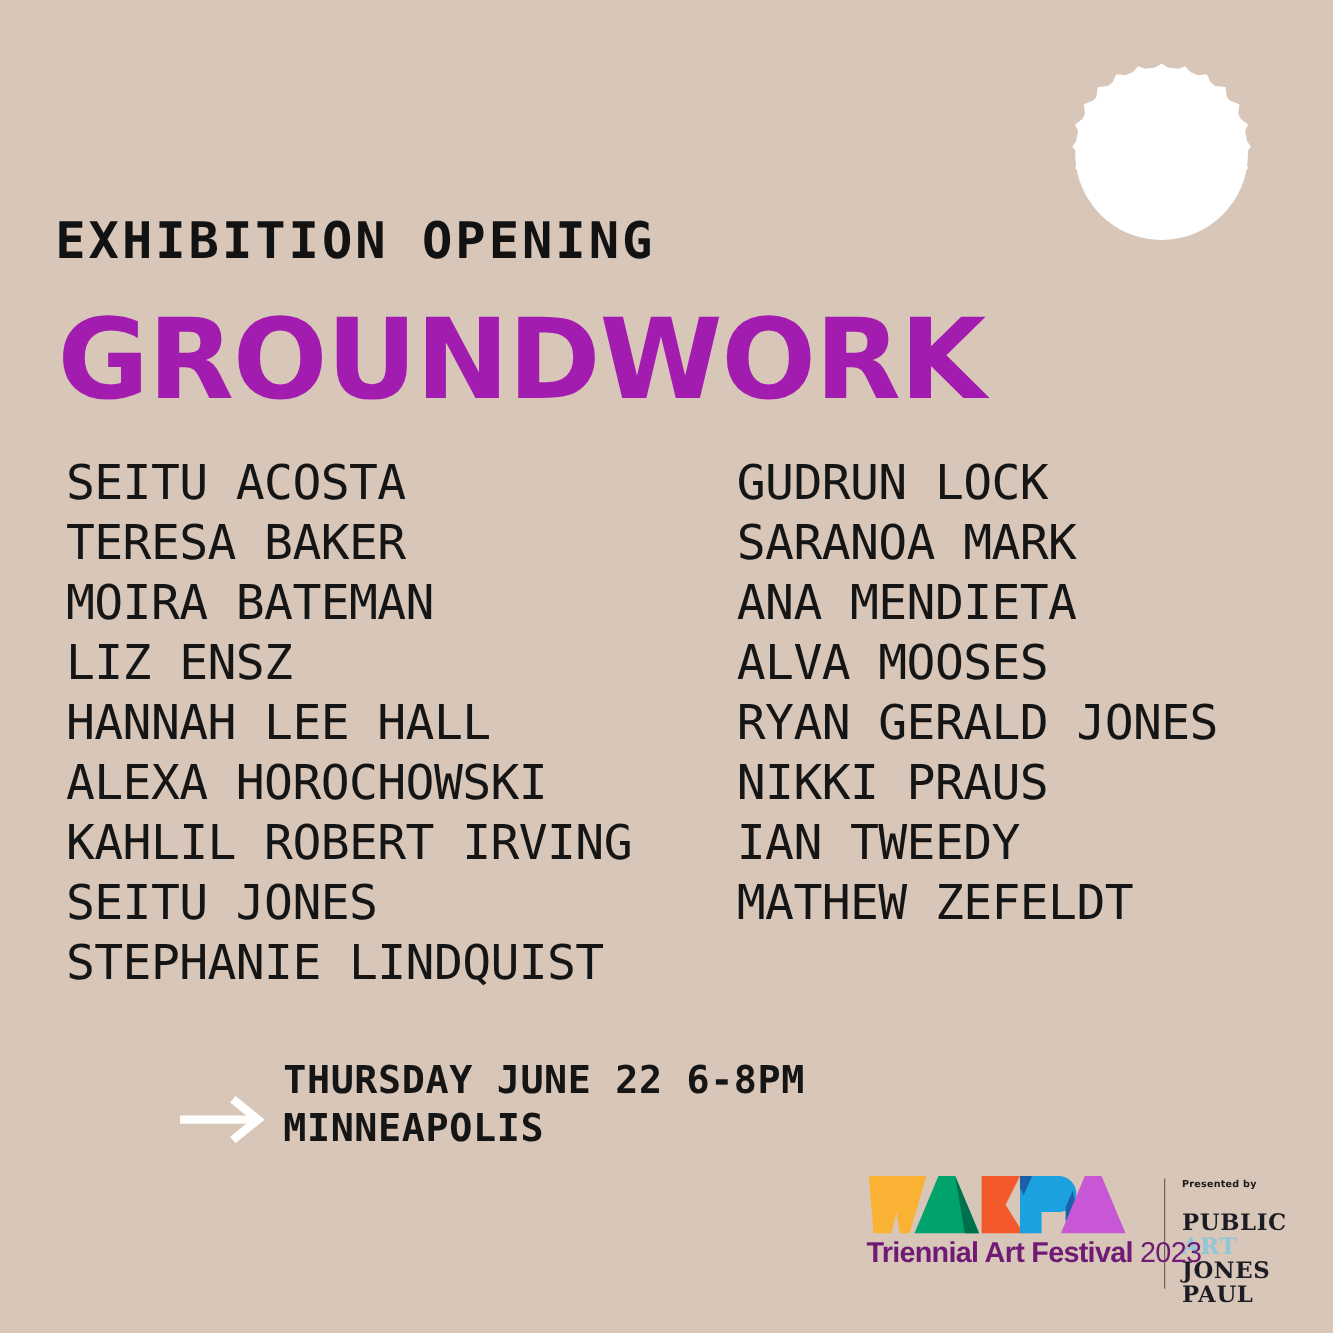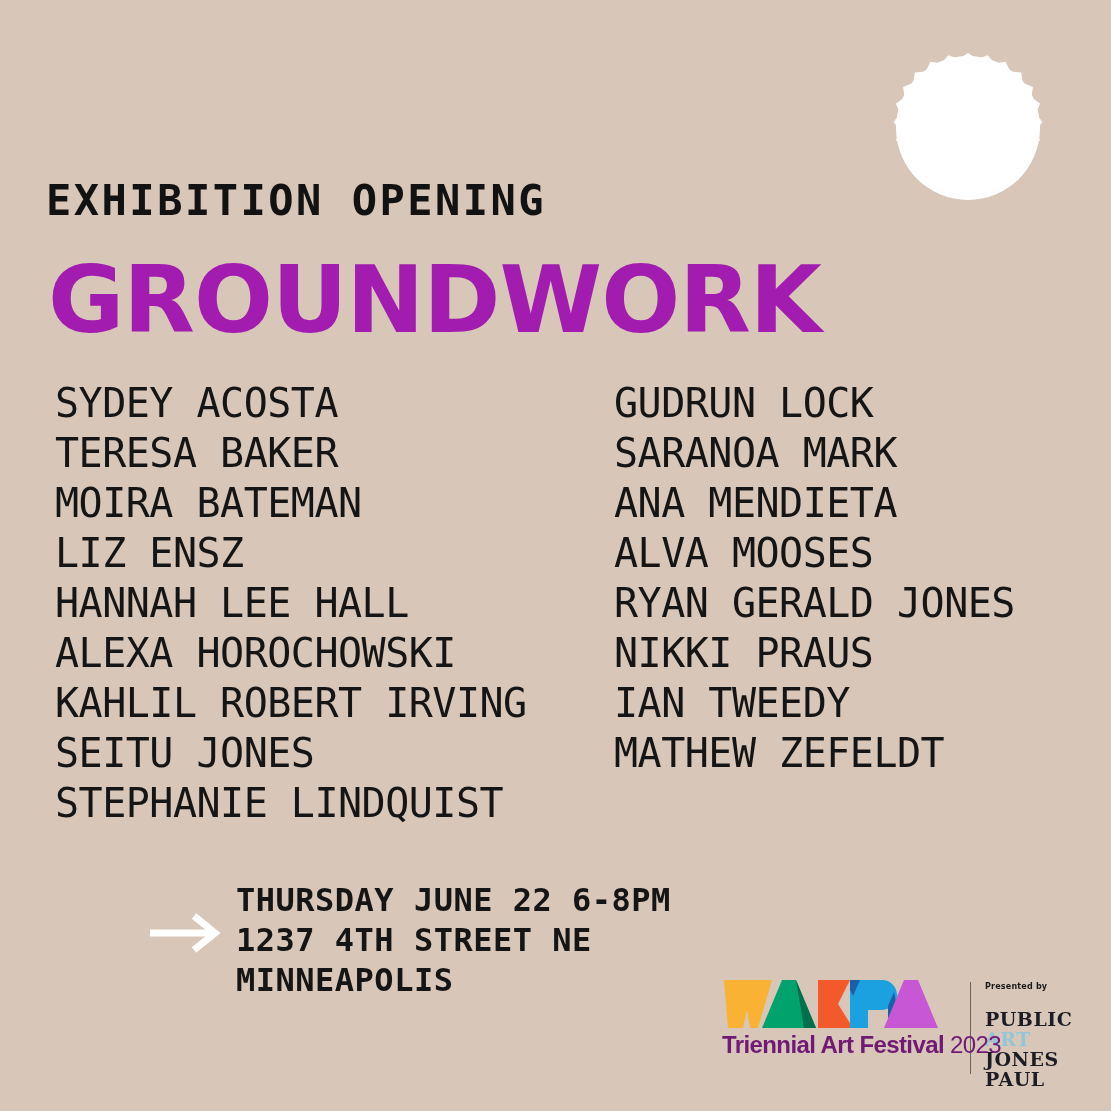--- a/index.html
+++ b/index.html
@@ -186,21 +186,21 @@
     </svg>
   </div>
 
 
   <div class="eyebrow">EXHIBITION OPENING</div>
 
   <div class="headline">GROUNDWORK</div>
 
   <div class="artists">
     <div class="col col-left">
-      <div class="artist">SYDEY ACOSTA</div>
+      <div class="artist">SEITU ACOSTA</div>
       <div class="artist">TERESA BAKER</div>
       <div class="artist">MOIRA BATEMAN</div>
       <div class="artist">LIZ ENSZ</div>
       <div class="artist">HANNAH LEE HALL</div>
       <div class="artist">ALEXA HOROCHOWSKI</div>
       <div class="artist">KAHLIL ROBERT IRVING</div>
       <div class="artist">SEITU JONES</div>
       <div class="artist">STEPHANIE LINDQUIST</div>
     </div>
     <div class="col col-right">
@@ -217,21 +217,20 @@
 
   <div class="arrow">
     <svg width="72" height="40" viewBox="0 0 72 40" xmlns="http://www.w3.org/2000/svg" aria-hidden="true">
       <line x1="2" y1="20" x2="64" y2="20" stroke="#ffffff" stroke-width="7" stroke-linecap="butt"></line>
       <polyline points="46,3 67,20 46,37" fill="none" stroke="#ffffff" stroke-width="7" stroke-linecap="butt" stroke-linejoin="miter"></polyline>
     </svg>
   </div>
 
   <div class="event">
     <div class="event-line">THURSDAY JUNE 22 6-8PM</div>
-    <div class="event-line">1237 4TH STREET NE</div>
     <div class="event-line">MINNEAPOLIS</div>
   </div>
 
   <div class="logos">
 
     <div class="wakpa">
       <svg class="wakpa-mark" viewBox="0 0 240 50" xmlns="http://www.w3.org/2000/svg" aria-hidden="true">
 
         <path fill="#f9b233" d="M2,2 L50,2 L36,50 L28,50 L25,32 L21,50 L6,50 Z"></path>
 

